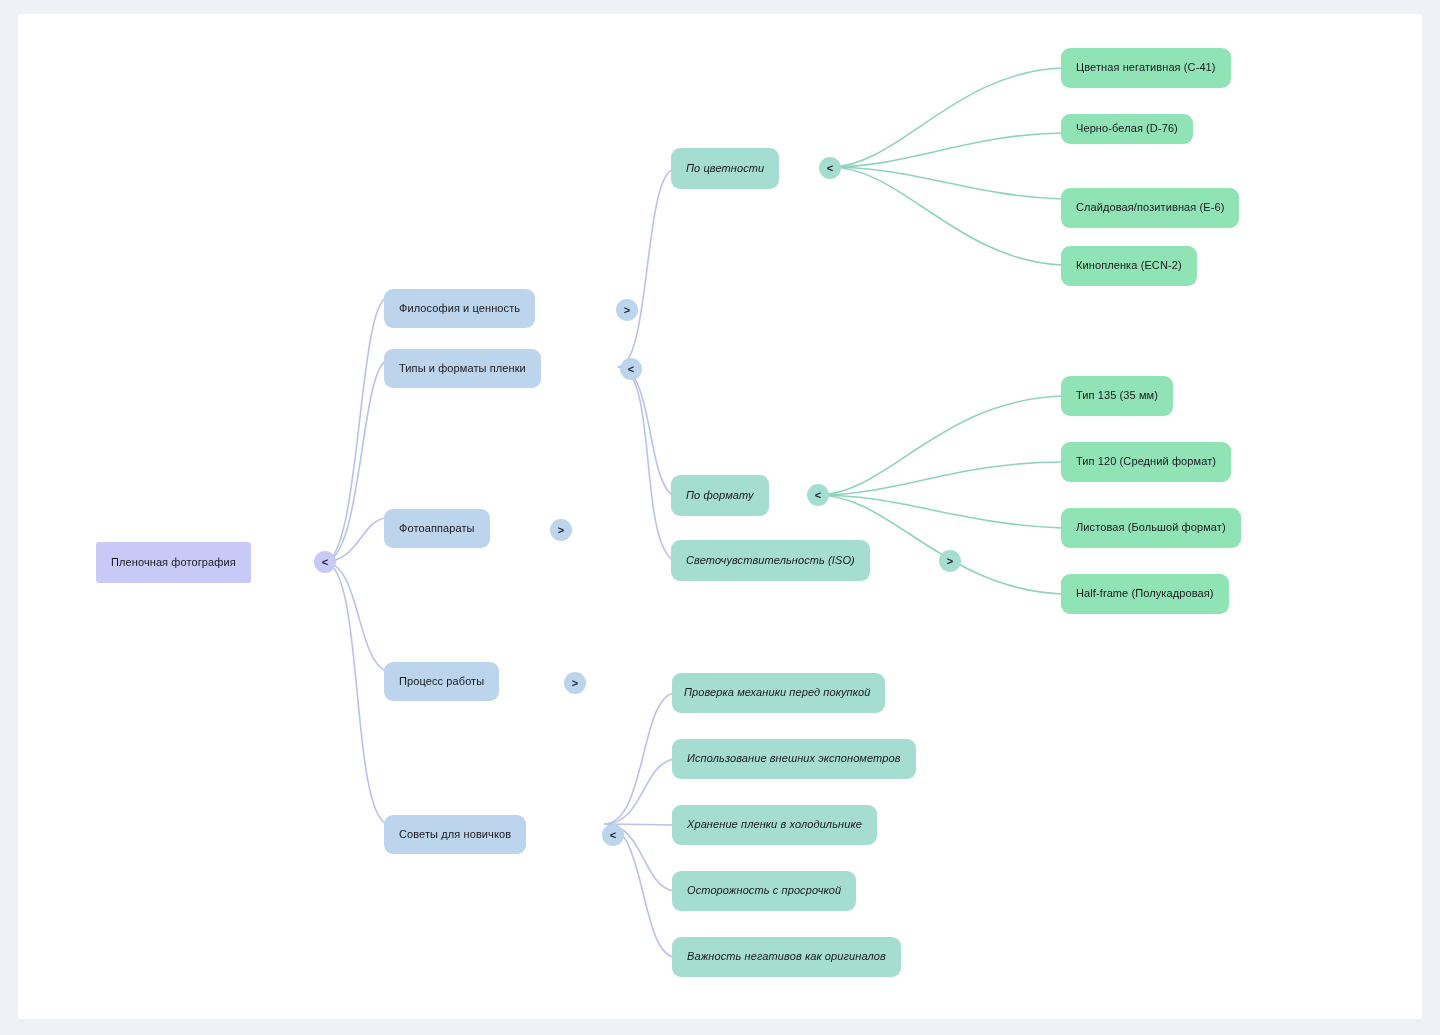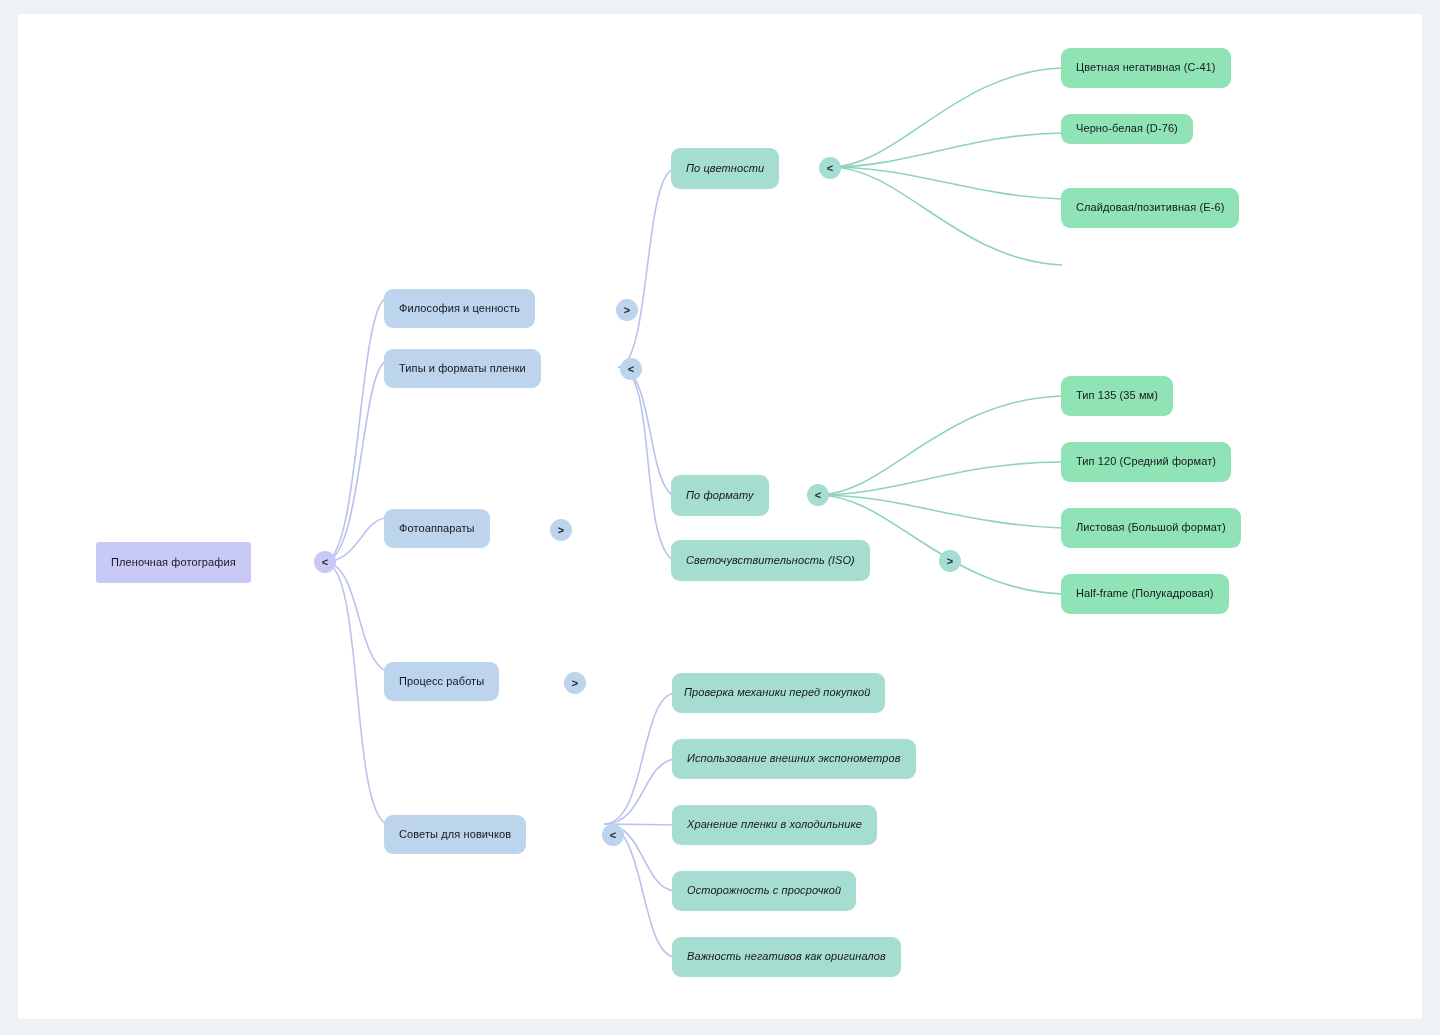--- a/index.html
+++ b/index.html
@@ -131,20 +131,21 @@
 
     <div class="node lvl2" style="left:653px; top:461px; height:41px;">По формату</div>
     <div class="toggle t-teal" style="left:789px; top:470px;">&lt;</div>
 
     <div class="node lvl2" style="left:653px; top:526px; height:41px;">Светочувствительность (ISO)</div>
     <div class="toggle t-teal" style="left:921px; top:536px;">&gt;</div>
 
     <div class="node lvl3" style="left:1043px; top:34px; height:40px;">Цветная негативная (C-41)</div>
     <div class="node lvl3" style="left:1043px; top:100px; height:30px;">Черно-белая (D-76)</div>
     <div class="node lvl3" style="left:1043px; top:162px; height:40px;margin-top:12px;">Слайдовая/позитивная (E-6)</div>
+    <div class="node lvl3" style="left:1043px; top:232px; height:40px;">Кинопленка (ECN-2)</div>
 
     <div class="node lvl3" style="left:1043px; top:362px; height:40px;">Тип 135 (35 мм)</div>
     <div class="node lvl3" style="left:1043px; top:428px; height:40px;">Тип 120 (Средний формат)</div>
     <div class="node lvl3" style="left:1043px; top:494px; height:40px;">Листовая (Большой формат)</div>
     <div class="node lvl3" style="left:1043px; top:560px; height:40px;">Half-frame (Полукадровая)</div>
 
     <div class="node lvl2" style="left:654px; top:659px; height:40px;padding-left:12px;">Проверка механики перед покупкой</div>
     <div class="node lvl2" style="left:654px; top:725px; height:40px;">Использование внешних экспонометров</div>
     <div class="node lvl2" style="left:654px; top:791px; height:40px;">Хранение пленки в холодильнике</div>
     <div class="node lvl2" style="left:654px; top:857px; height:40px;">Осторожность с просрочкой</div>

